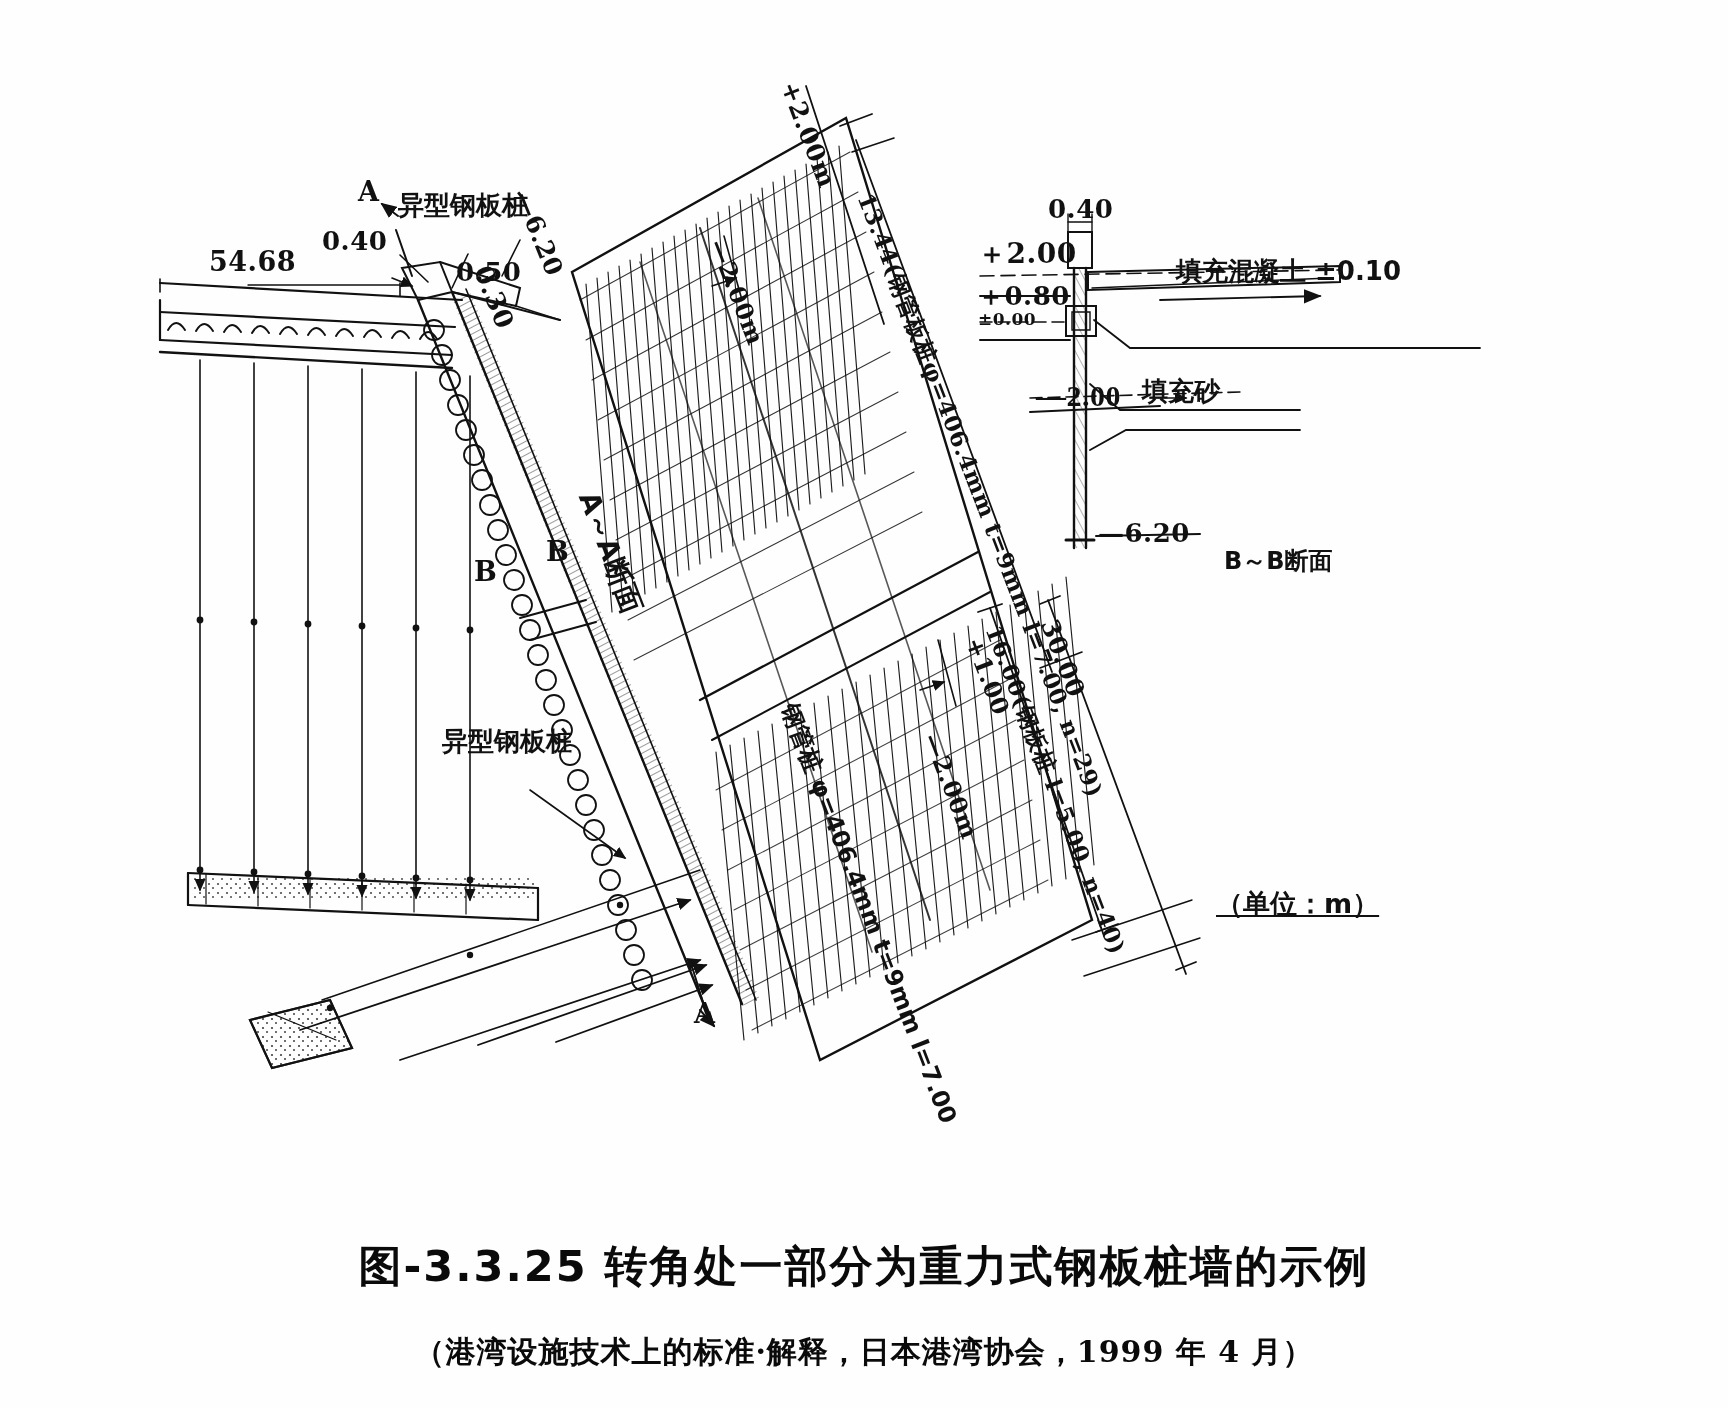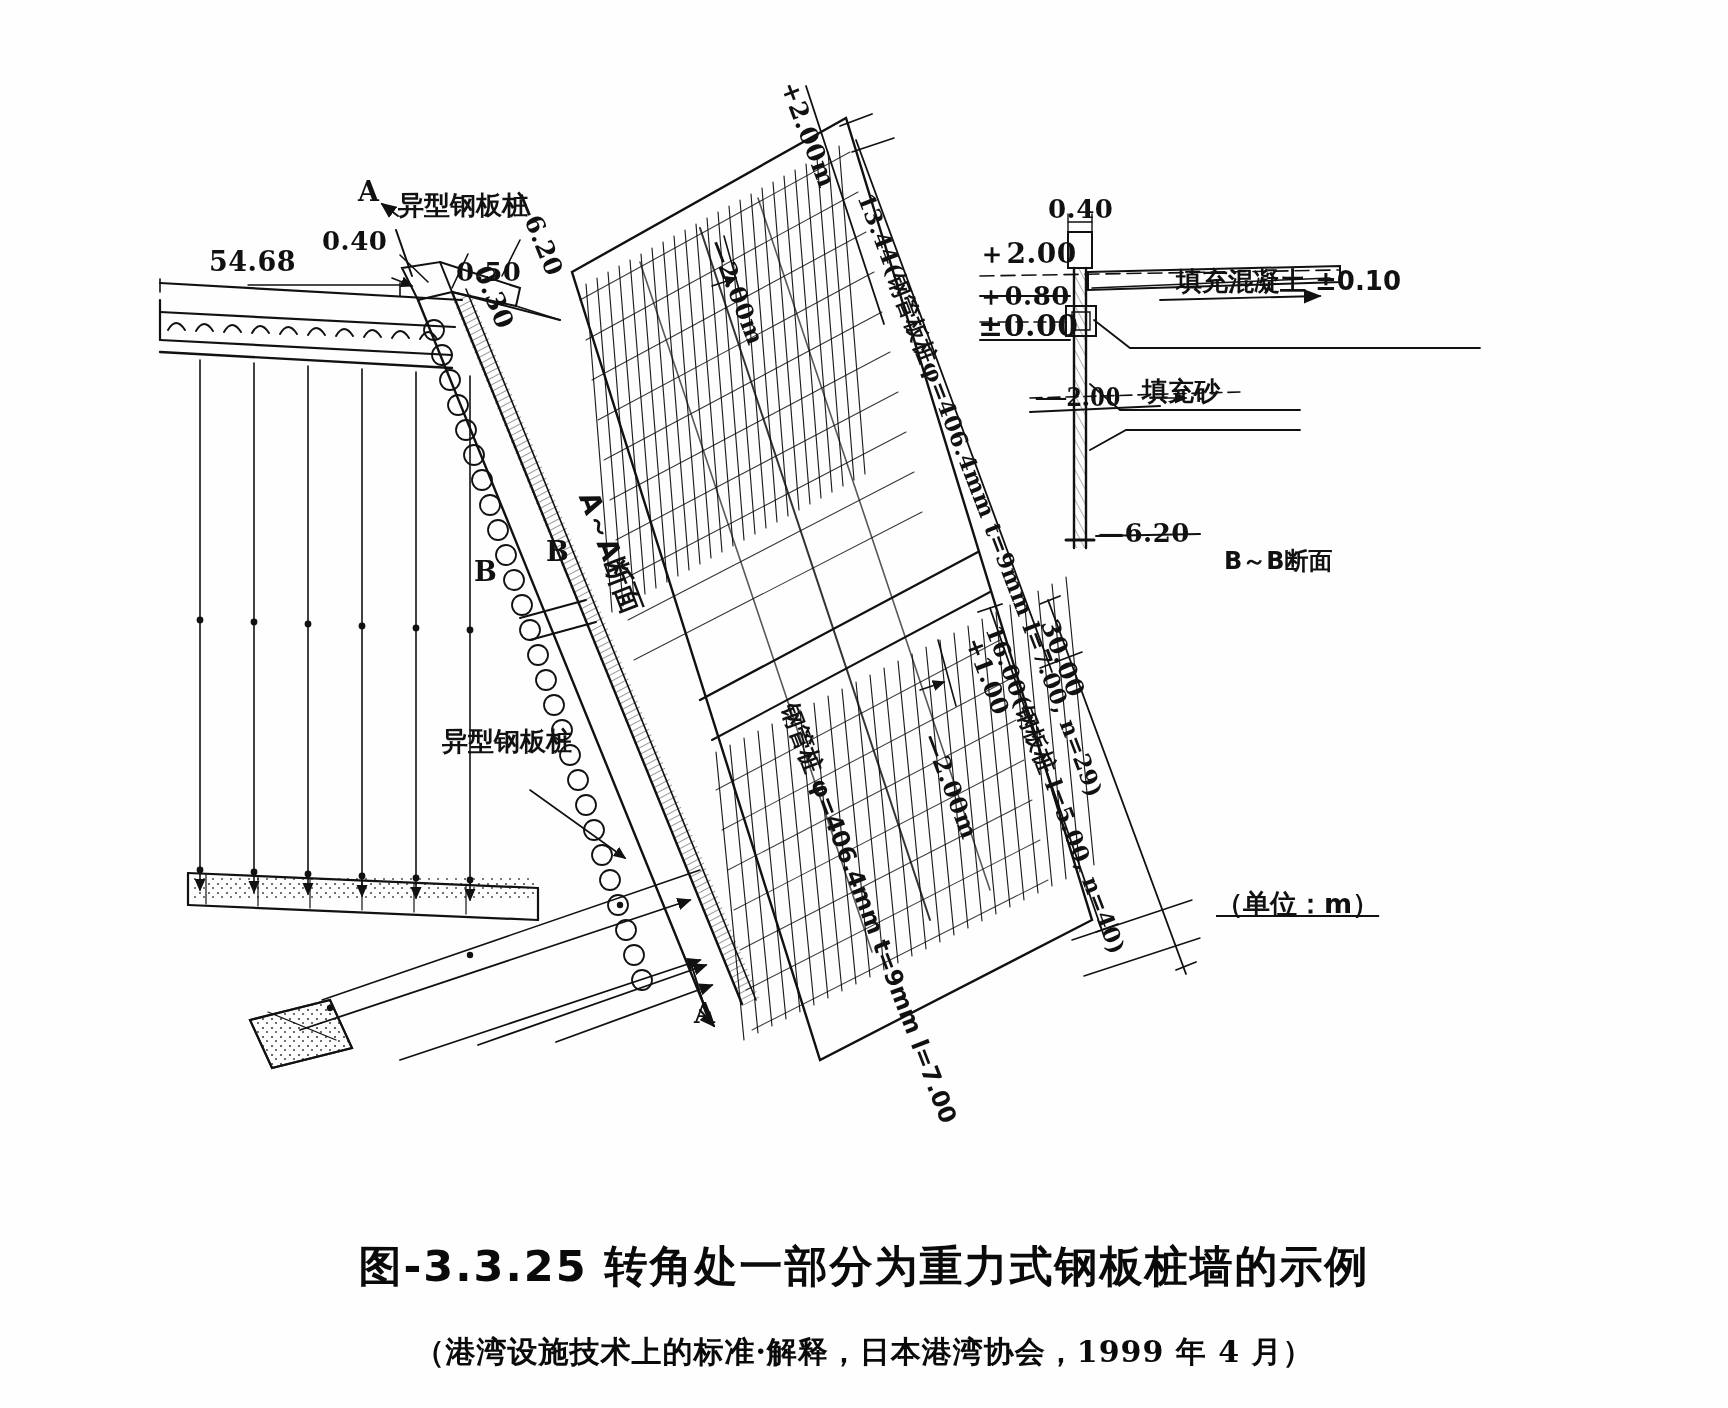--- a/index.html
+++ b/index.html
@@ -365,24 +365,24 @@
 <div class="lbl cn" style="left:600px;top:488px;font-size:28px;transform:rotate(69deg);transform-origin:left top;">A～A断面</div>
 <div class="lbl num" style="left:984px;top:634px;font-size:24px;transform:rotate(69deg);transform-origin:left top;">+1.00</div>
 <div class="lbl num" style="left:942px;top:730px;font-size:24px;transform:rotate(69deg);transform-origin:left top;">—2.00m</div>
 <div class="lbl num" style="left:1004px;top:622px;font-size:23px;transform:rotate(69deg);transform-origin:left top;">16.00(钢板桩 l=5.00, n=40)</div>
 <div class="lbl num" style="left:1060px;top:616px;font-size:25px;transform:rotate(69deg);transform-origin:left top;">30.00</div>
 <div class="lbl cn" style="left:800px;top:700px;font-size:24px;transform:rotate(69deg);transform-origin:left top;">钢管桩  φ=406.4mm   t=9mm  l=7.00</div>
 
 <div class="lbl num" style="left:1048px;top:196px;font-size:26px;">0.40</div>
 <div class="lbl num" style="left:978px;top:240px;font-size:28px;">＋2.00</div>
 <div class="lbl num" style="left:978px;top:283px;font-size:26px;">＋0.80</div>
-<div class="lbl num" style="left:978px;top:311px;font-size:30px;text-align:center;">±0.00</div>
+<div class="lbl num" style="left:978px;top:311px;font-size:17px;text-align:center;">±0.00</div>
 <div class="lbl num" style="left:1036px;top:381px;font-size:30px;font-family:Liberation Serif, serif;">—2.00</div>
 <div class="lbl num" style="left:1098px;top:520px;font-size:26px;">—6.20</div>
-<div class="lbl cn" style="left:1176px;top:268px;font-size:26px;text-align:center;">填充混凝土 ±0.10</div>
+<div class="lbl cn" style="left:1176px;top:258px;font-size:26px;text-align:center;">填充混凝土 ±0.10</div>
 <div class="lbl cn" style="left:1142px;top:378px;font-size:26px;">填充砂</div>
 <div class="lbl cn" style="left:1224px;top:522px;font-size:24px;margin-top:27px;">B～B断面</div>
 
 <div class="lbl cn" style="left:1216px;top:890px;font-size:27px;text-decoration:underline;">（单位：m）</div>
 
 <div class="cap" id="caption-main">图-3.3.25  转角处一部分为重力式钢板桩墙的示例</div>
 <div class="cap" id="caption-src">（港湾设施技术上的标准·解释，日本港湾协会，1999 年 4 月）</div>
 
 </div>
 

